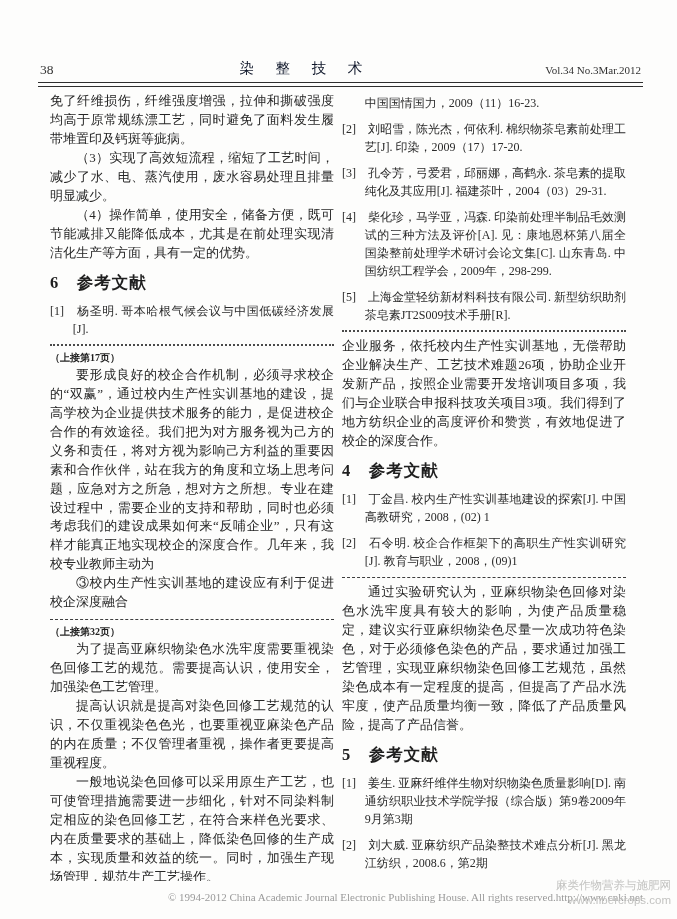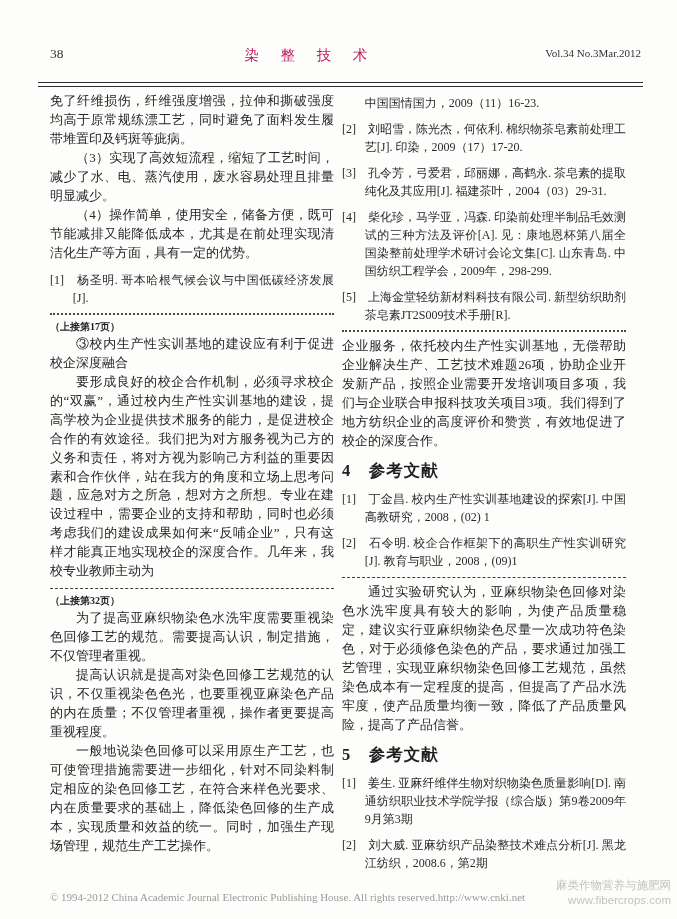--- a/index.html
+++ b/index.html
@@ -6,27 +6,27 @@
   .page{
     position:relative;
     width:677px;height:919px;
     background:#fdfdfc;
     color:#262626;
     font-family:"Liberation Serif","DejaVu Serif",serif;
     overflow:hidden;
     box-sizing:border-box;
   }
   .header{
-    position:absolute;top:46px;left:50px;right:36px;
-    display:flex;align-items:flex-start;justify-content:space-between;
+    position:absolute;top:46px;left:40px;right:36px;
+    display:flex;align-items:flex-end;justify-content:space-between;
     height:32px;
   }
   .page-num{font-size:13.5px;color:#333;}
   .journal-title{
-    font-size:14.5px;letter-spacing:9px;color:#be185d;
+    font-size:14.5px;letter-spacing:9px;color:#0f172a;
     transform:translateX(6px);
   }
   .vol-block{
     text-align:right;font-size:11px;color:#333;line-height:1.35;
     display:flex;flex-direction:row;
   }
   .double-rule{
     position:absolute;top:82px;left:38px;right:34px;
     height:2.5px;
     border-top:1.4px solid #2e2e2e;
@@ -76,21 +76,21 @@
   .sep-dotted{
     border:none;border-top:2px dotted #4a4a4a;
     margin:6px 0 5px 0;
   }
   .sep-dashed{
     border:none;border-top:1.4px dashed #3d3d3d;
     margin:7px 0 5px 0;
   }
   .footer{
     position:absolute;left:50px;right:34px;bottom:16px;
-    display:flex;justify-content:flex-start;align-items:baseline;
+    display:flex;justify-content:flex-end;align-items:baseline;
     font-size:11px;color:#9a9a9a;
     font-family:"Liberation Serif","DejaVu Serif",serif;
     white-space:nowrap;
   }
   .watermark{
     position:absolute;right:6px;bottom:10px;
     text-align:right;
     font-size:11.5px;line-height:1.35;
     color:#c3c3c1;
     font-family:"Liberation Sans","DejaVu Sans",sans-serif;
@@ -113,34 +113,35 @@
 
   <div class="double-rule"></div>
 
   <main class="columns">
 
     <section class="col">
       <p class="para cont">免了纤维损伤，纤维强度增强，拉伸和撕破强度均高于原常规练漂工艺，同时避免了面料发生履带堆置印及钙斑等疵病。</p>
       <p class="para">（3）实现了高效短流程，缩短了工艺时间，减少了水、电、蒸汽使用，废水容易处理且排量明显减少。</p>
       <p class="para">（4）操作简单，使用安全，储备方便，既可节能减排又能降低成本，尤其是在前处理实现清洁化生产等方面，具有一定的优势。</p>
 
+      <h2 class="sec-heading">6　参考文献</h2>
       <div class="ref-list">
         <p class="ref-item">[1]　杨圣明. 哥本哈根气候会议与中国低碳经济发展[J].</p>
       </div>
 
       <hr class="sep-dotted">
 
       <p class="cont-note">（上接第17页）</p>
+      <p class="para">要形成良好的校企合作机制，必须寻求校企的“双赢”，通过校内生产性实训基地的建设，提高学校为企业提供技术服务的能力，是促进校企合作的有效途径。我们把为对方服务视为己方的义务和责任，将对方视为影响己方利益的重要因素和合作伙伴，站在我方的角度和立场上思考问题，应急对方之所急，想对方之所想。专业在建设过程中，需要企业的支持和帮助，同时也必须考虑我们的建设成果如何来“反哺企业”，只有这样才能真正地实现校企的深度合作。几年来，我校专业教师主动为</p>
       <p class="para">③校内生产性实训基地的建设应有利于促进校企深度融合</p>
-      <p class="para">要形成良好的校企合作机制，必须寻求校企的“双赢”，通过校内生产性实训基地的建设，提高学校为企业提供技术服务的能力，是促进校企合作的有效途径。我们把为对方服务视为己方的义务和责任，将对方视为影响己方利益的重要因素和合作伙伴，站在我方的角度和立场上思考问题，应急对方之所急，想对方之所想。专业在建设过程中，需要企业的支持和帮助，同时也必须考虑我们的建设成果如何来“反哺企业”，只有这样才能真正地实现校企的深度合作。几年来，我校专业教师主动为</p>
 
       <hr class="sep-dashed">
 
       <p class="cont-note">（上接第32页）</p>
-      <p class="para">为了提高亚麻织物染色水洗牢度需要重视染色回修工艺的规范。需要提高认识，制定措施，不仅管理者重视。</p>
+      <p class="para">为了提高亚麻织物染色水洗牢度需要重视染色回修工艺的规范。需要提高认识，使用安全，加强染色工艺管理。</p>
       <p class="para">提高认识就是提高对染色回修工艺规范的认识，不仅重视染色色光，也要重视亚麻染色产品的内在质量；不仅管理者重视，操作者更要提高重视程度。</p>
       <p class="para">一般地说染色回修可以采用原生产工艺，也可使管理措施需要进一步细化，针对不同染料制定相应的染色回修工艺，在符合来样色光要求、内在质量要求的基础上，降低染色回修的生产成本，实现质量和效益的统一。同时，加强生产现场管理，规范生产工艺操作。</p>
 
     </section>
 
     <section class="col">
       <div class="ref-list">
         <p class="ref-cont">中国国情国力，2009（11）16-23.</p>
         <p class="ref-item">[2]　刘昭雪，陈光杰，何依利. 棉织物茶皂素前处理工艺[J]. 印染，2009（17）17-20.</p>
         <p class="ref-item">[3]　孔令芳，弓爱君，邱丽娜，高鹤永. 茶皂素的提取纯化及其应用[J]. 福建茶叶，2004（03）29-31.</p>

